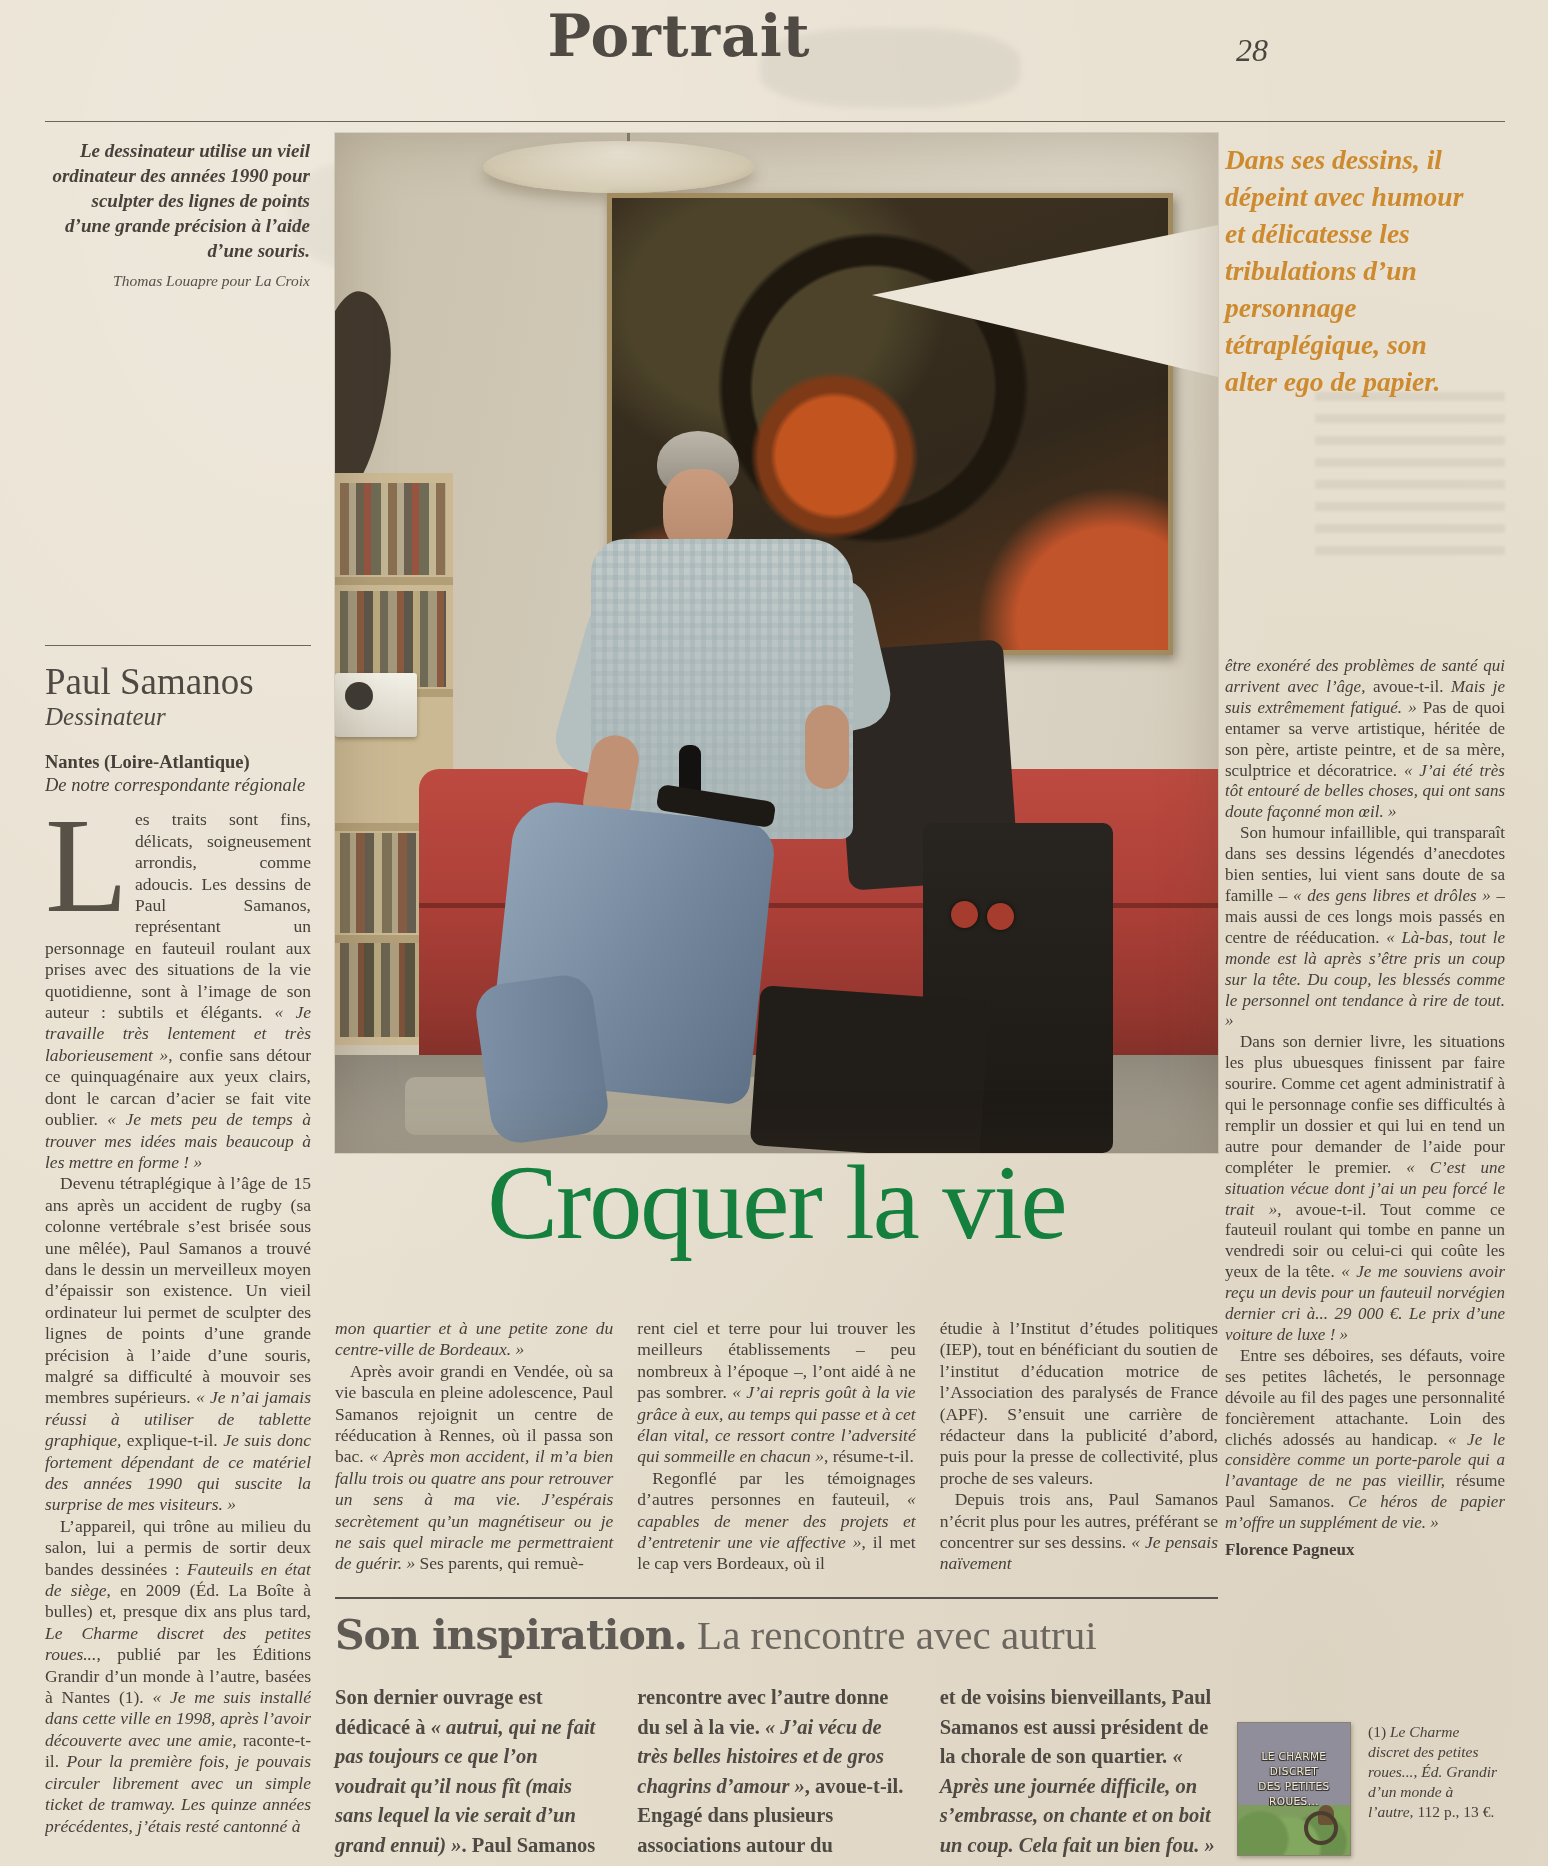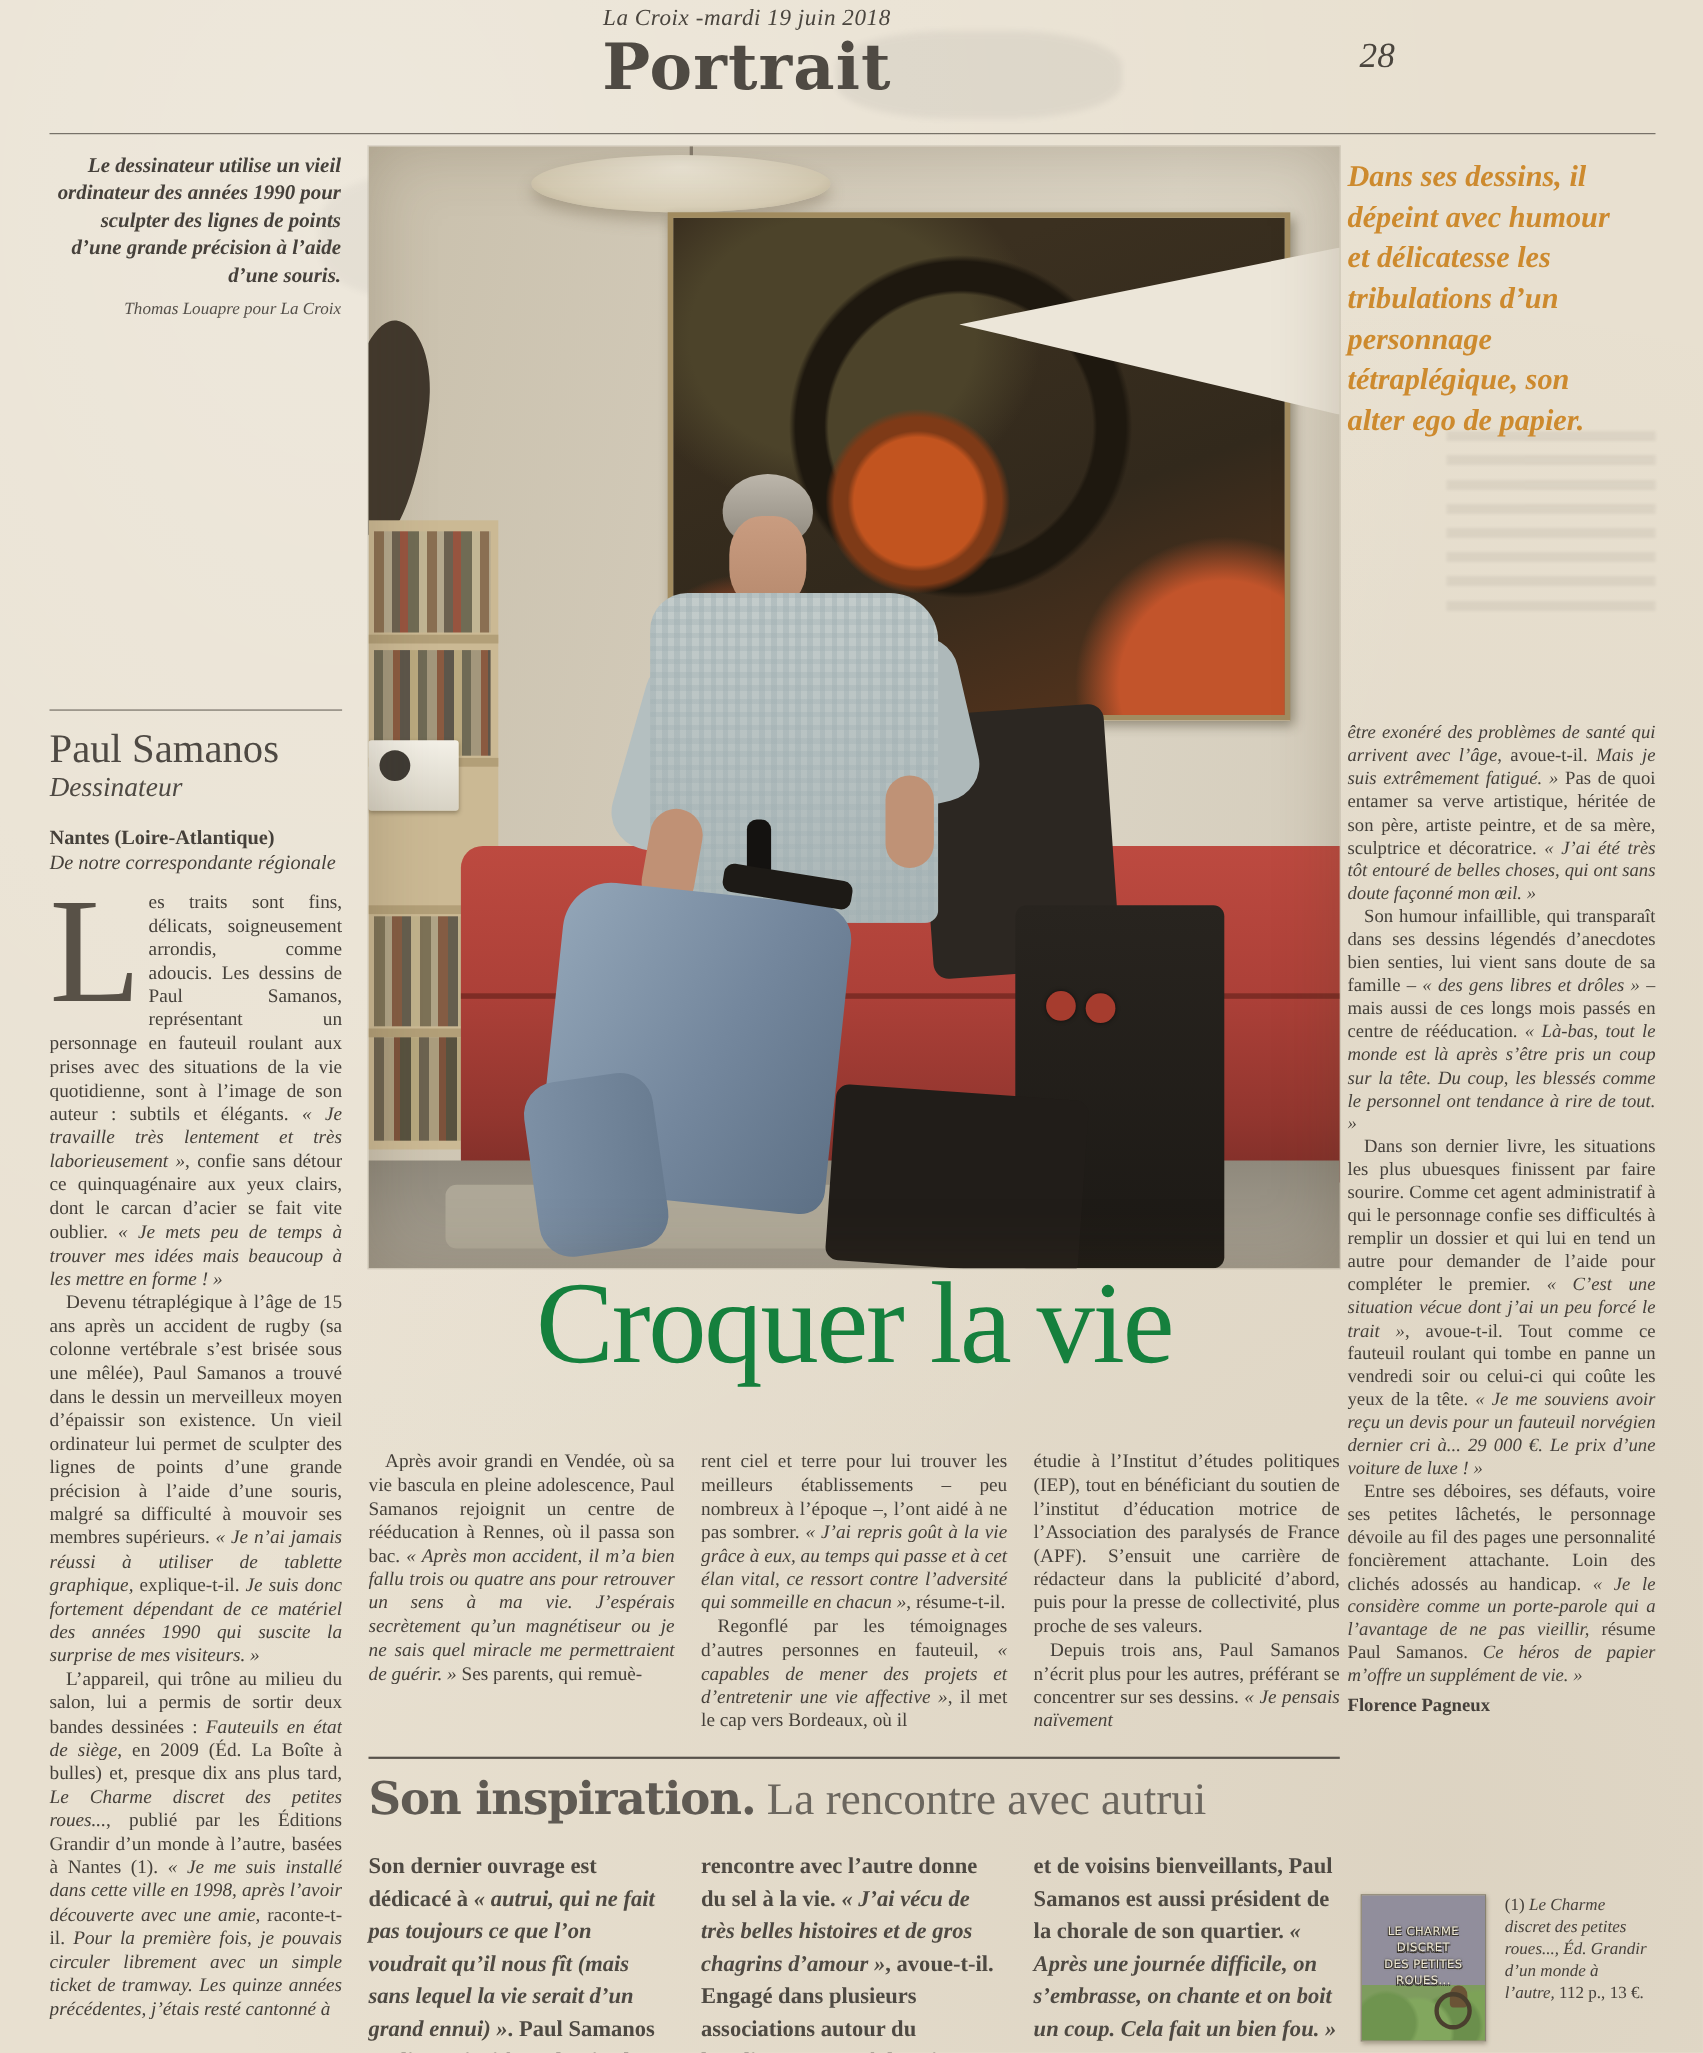--- a/index.html
+++ b/index.html
@@ -145,21 +145,20 @@
   #footnote{width:132px;font-size:15.5px;line-height:20px;color:#46413b;}
 </style>
 </head>
 <body>
 
 <div class="ghost" style="left:760px;top:28px;width:260px;height:80px;"></div>
 <div class="ghost" style="left:290px;top:160px;width:180px;height:110px;opacity:.05;"></div>
 <div class="ghost-lines" style="left:1315px;top:392px;width:190px;height:170px;"></div>
 
 <div class="abs" id="masthead">
-  <div id="dateline-top">La Croix -mardi 19 juin 2018</div>
   <div id="section-title">Portrait</div>
 </div>
 <div class="abs" id="page-number">28</div>
 <div class="rule" style="left:45px;top:121px;width:1460px;"></div>
 
 <div class="abs" id="caption-block">
   <div id="caption-text">Le dessinateur utilise un vieil ordinateur des années 1990 pour sculpter des lignes de points d’une grande précision à l’aide d’une souris.</div>
   <div id="caption-credit">Thomas Louapre pour La Croix</div>
 </div>
 
@@ -217,20 +216,21 @@
   <div id="correspondent">De notre correspondante régionale</div>
   <p class="para"><span class="dropcap">L</span><span><span>es traits sont fins, délicats, soigneusement arrondis, comme adoucis. Les dessins de Paul Samanos, représentant un personnage en fauteuil roulant aux prises avec des situations de la vie quotidienne, sont à l’image de son auteur : subtils et élégants. </span><span class="s-i">« Je travaille très lentement et très laborieusement »</span><span>, confie sans détour ce quinquagénaire aux yeux clairs, dont le carcan d’acier se fait vite oublier. </span><span class="s-i">« Je mets peu de temps à trouver mes idées mais beaucoup à les mettre en forme ! »</span></span></p>
   <p class="para ind"><span>Devenu tétraplégique à l’âge de 15 ans après un accident de rugby (sa colonne vertébrale s’est brisée sous une mêlée), Paul Samanos a trouvé dans le dessin un merveilleux moyen d’épaissir son existence. Un vieil ordinateur lui permet de sculpter des lignes de points d’une grande précision à l’aide d’une souris, malgré sa difficulté à mouvoir ses membres supérieurs. </span><span class="s-i">« Je n’ai jamais réussi à utiliser de tablette graphique, </span><span>explique-t-il. </span><span class="s-i">Je suis donc fortement dépendant de ce matériel des années 1990 qui suscite la surprise de mes visiteurs. »</span></p>
   <p class="para ind"><span>L’appareil, qui trône au milieu du salon, lui a permis de sortir deux bandes dessinées : </span><span class="s-i">Fauteuils en état de siège</span><span>, en 2009 (Éd. La Boîte à bulles) et, presque dix ans plus tard, </span><span class="s-i">Le Charme discret des petites roues...</span><span>, publié par les Éditions Grandir d’un monde à l’autre, basées à Nantes (1). </span><span class="s-i">« Je me suis installé dans cette ville en 1998, après l’avoir découverte avec une amie, </span><span>raconte-t-il. </span><span class="s-i">Pour la première fois, je pouvais circuler librement avec un simple ticket de tramway. Les quinze années précédentes, j’étais resté cantonné à</span></p>
 </div>
 
 <div class="abs" id="headline">Croquer la vie</div>
 
 <div class="abs" id="midcols">
   <div class="mc bodytext">
+    <p class="para"><span class="s-i">mon quartier et à une petite zone du centre-ville de Bordeaux. »</span></p>
     <p class="para ind"><span>Après avoir grandi en Vendée, où sa vie bascula en pleine adolescence, Paul Samanos rejoignit un centre de rééducation à Rennes, où il passa son bac. </span><span class="s-i">« Après mon accident, il m’a bien fallu trois ou quatre ans pour retrouver un sens à ma vie. J’espérais secrètement qu’un magnétiseur ou je ne sais quel miracle me permettraient de guérir. »</span><span> Ses parents, qui remuè-</span></p>
   </div>
   <div class="mc bodytext">
     <p class="para"><span>rent ciel et terre pour lui trouver les meilleurs établissements – peu nombreux à l’époque –, l’ont aidé à ne pas sombrer. </span><span class="s-i">« J’ai repris goût à la vie grâce à eux, au temps qui passe et à cet élan vital, ce ressort contre l’adversité qui sommeille en chacun »</span><span>, résume-t-il.</span></p>
     <p class="para ind"><span>Regonflé par les témoignages d’autres personnes en fauteuil, </span><span class="s-i">« capables de mener des projets et d’entretenir une vie affective »</span><span>, il met le cap vers Bordeaux, où il</span></p>
   </div>
   <div class="mc bodytext">
     <p class="para"><span>étudie à l’Institut d’études politiques (IEP), tout en bénéficiant du soutien de l’institut d’éducation motrice de l’Association des paralysés de France (APF). S’ensuit une carrière de rédacteur dans la publicité d’abord, puis pour la presse de collectivité, plus proche de ses valeurs.</span></p>
     <p class="para ind"><span>Depuis trois ans, Paul Samanos n’écrit plus pour les autres, préférant se concentrer sur ses dessins. </span><span class="s-i">« Je pensais naïvement</span></p>
   </div>

